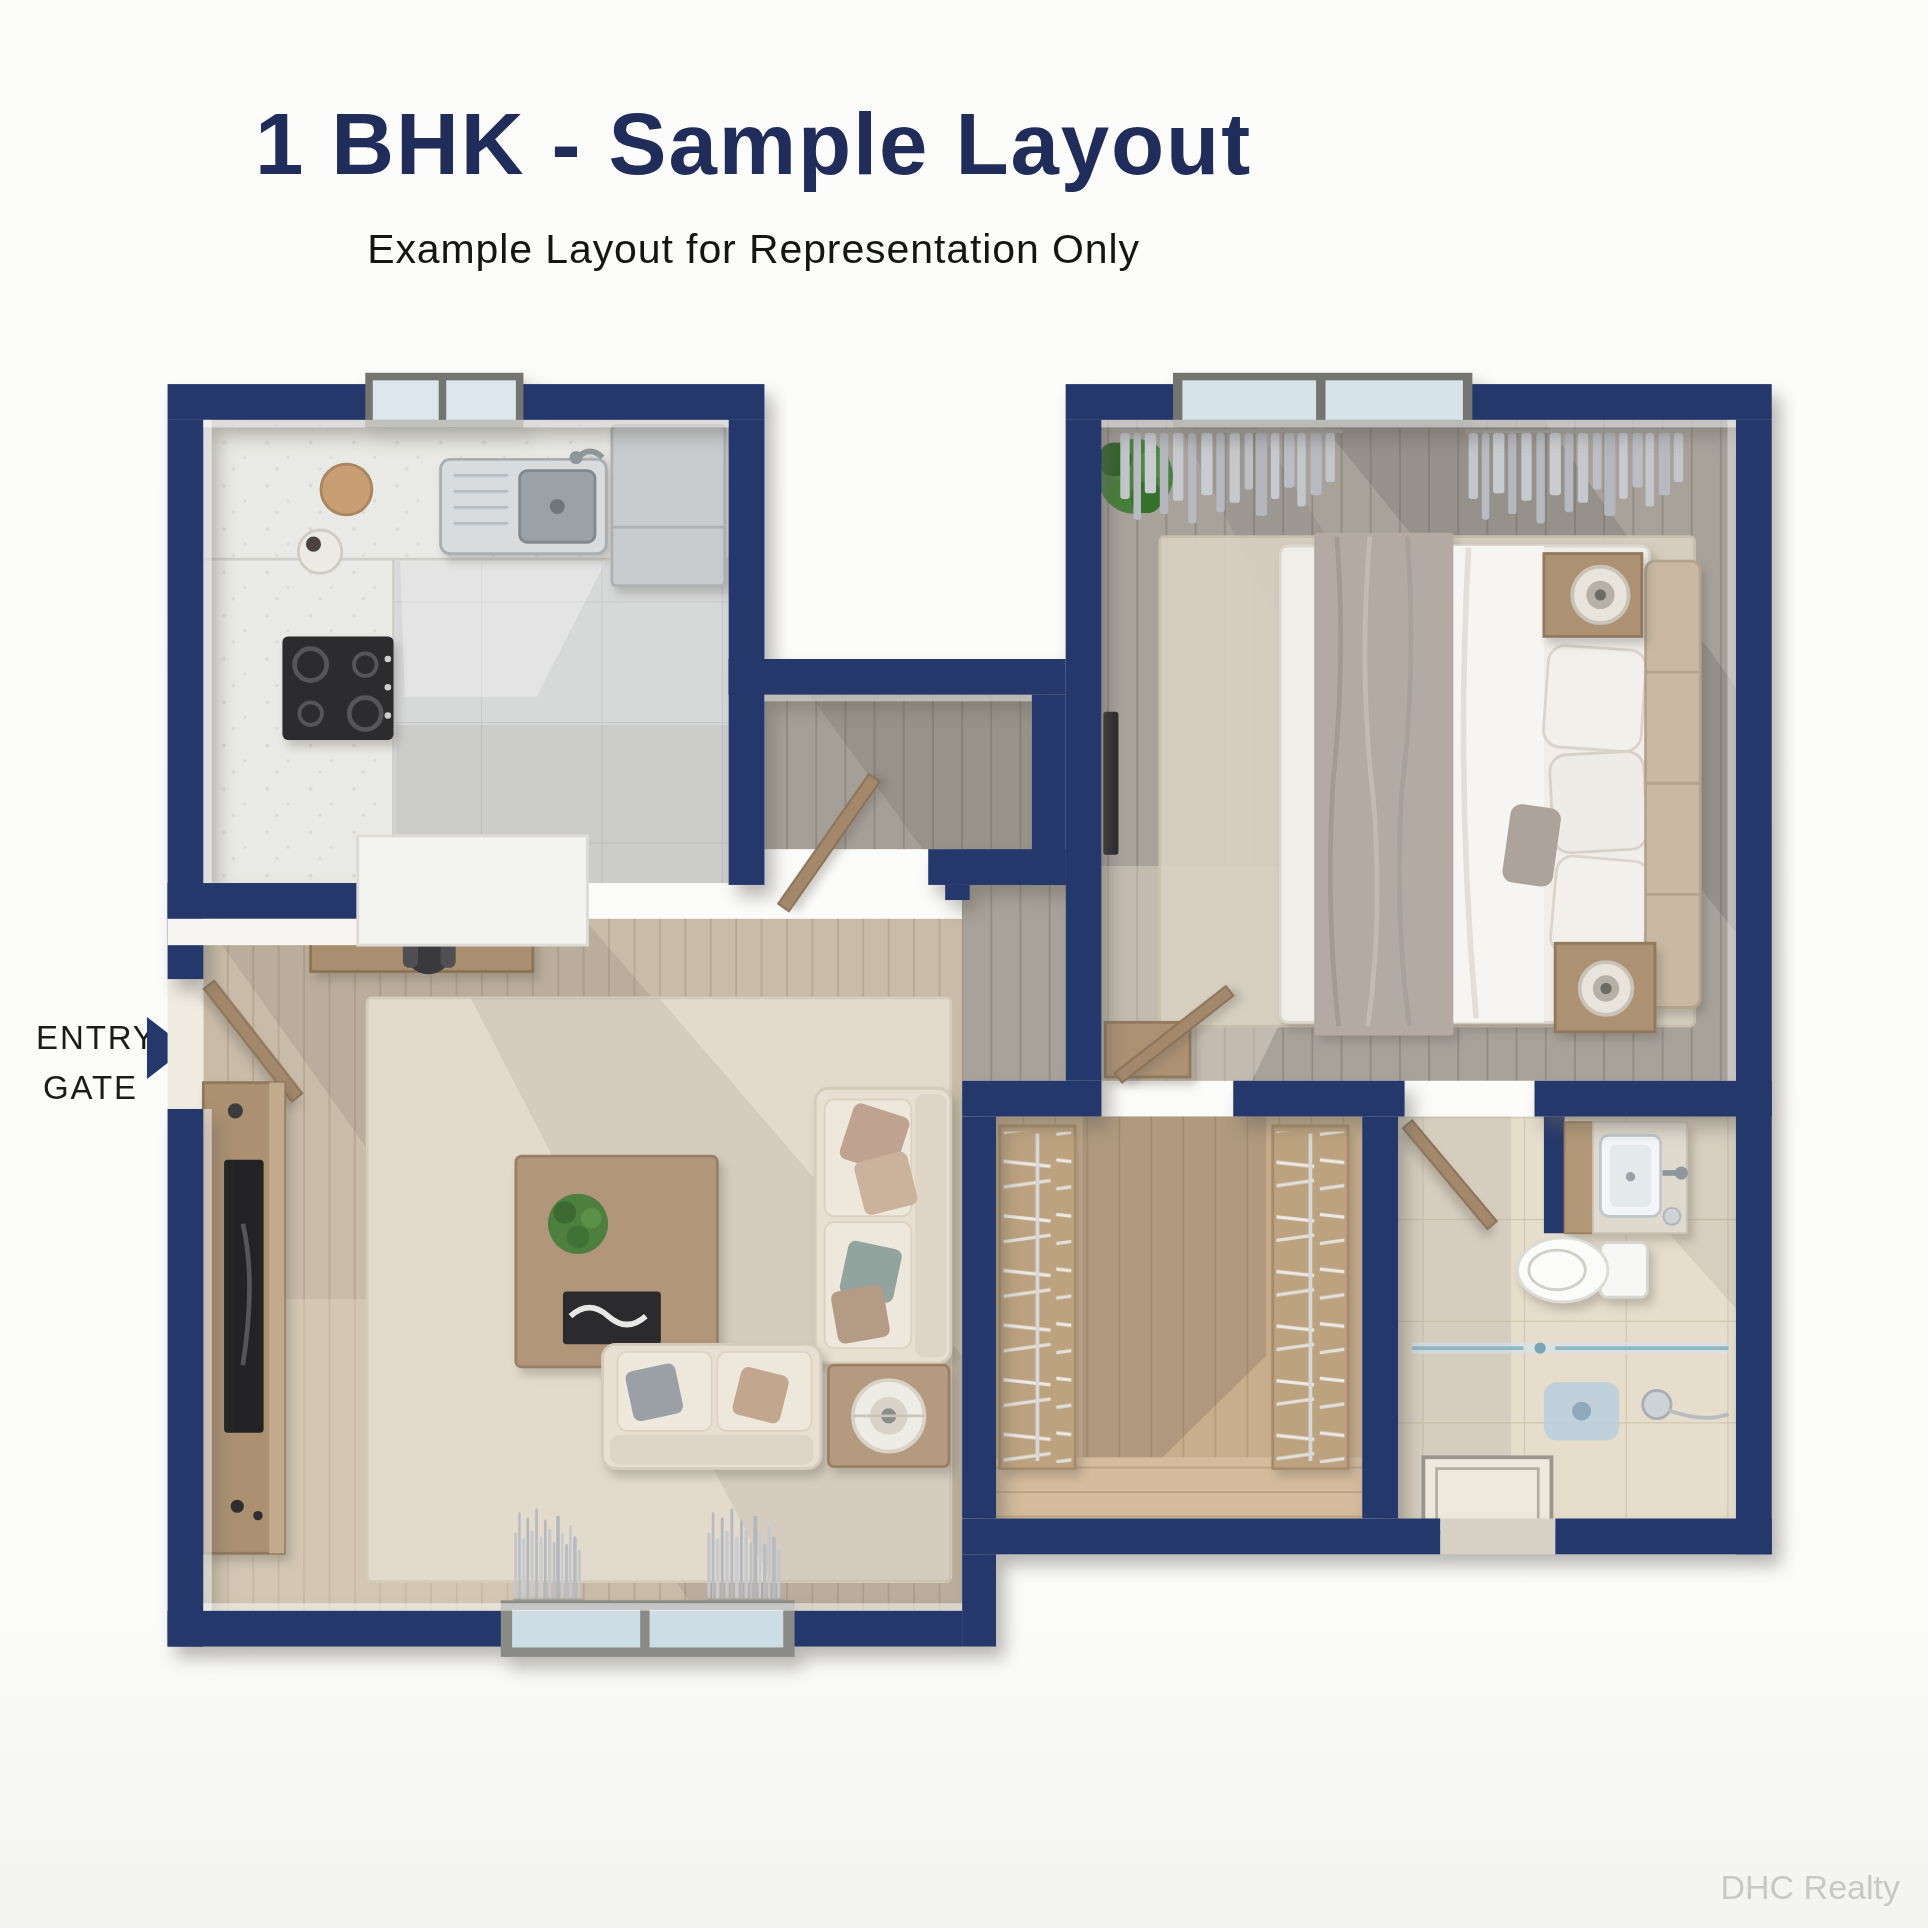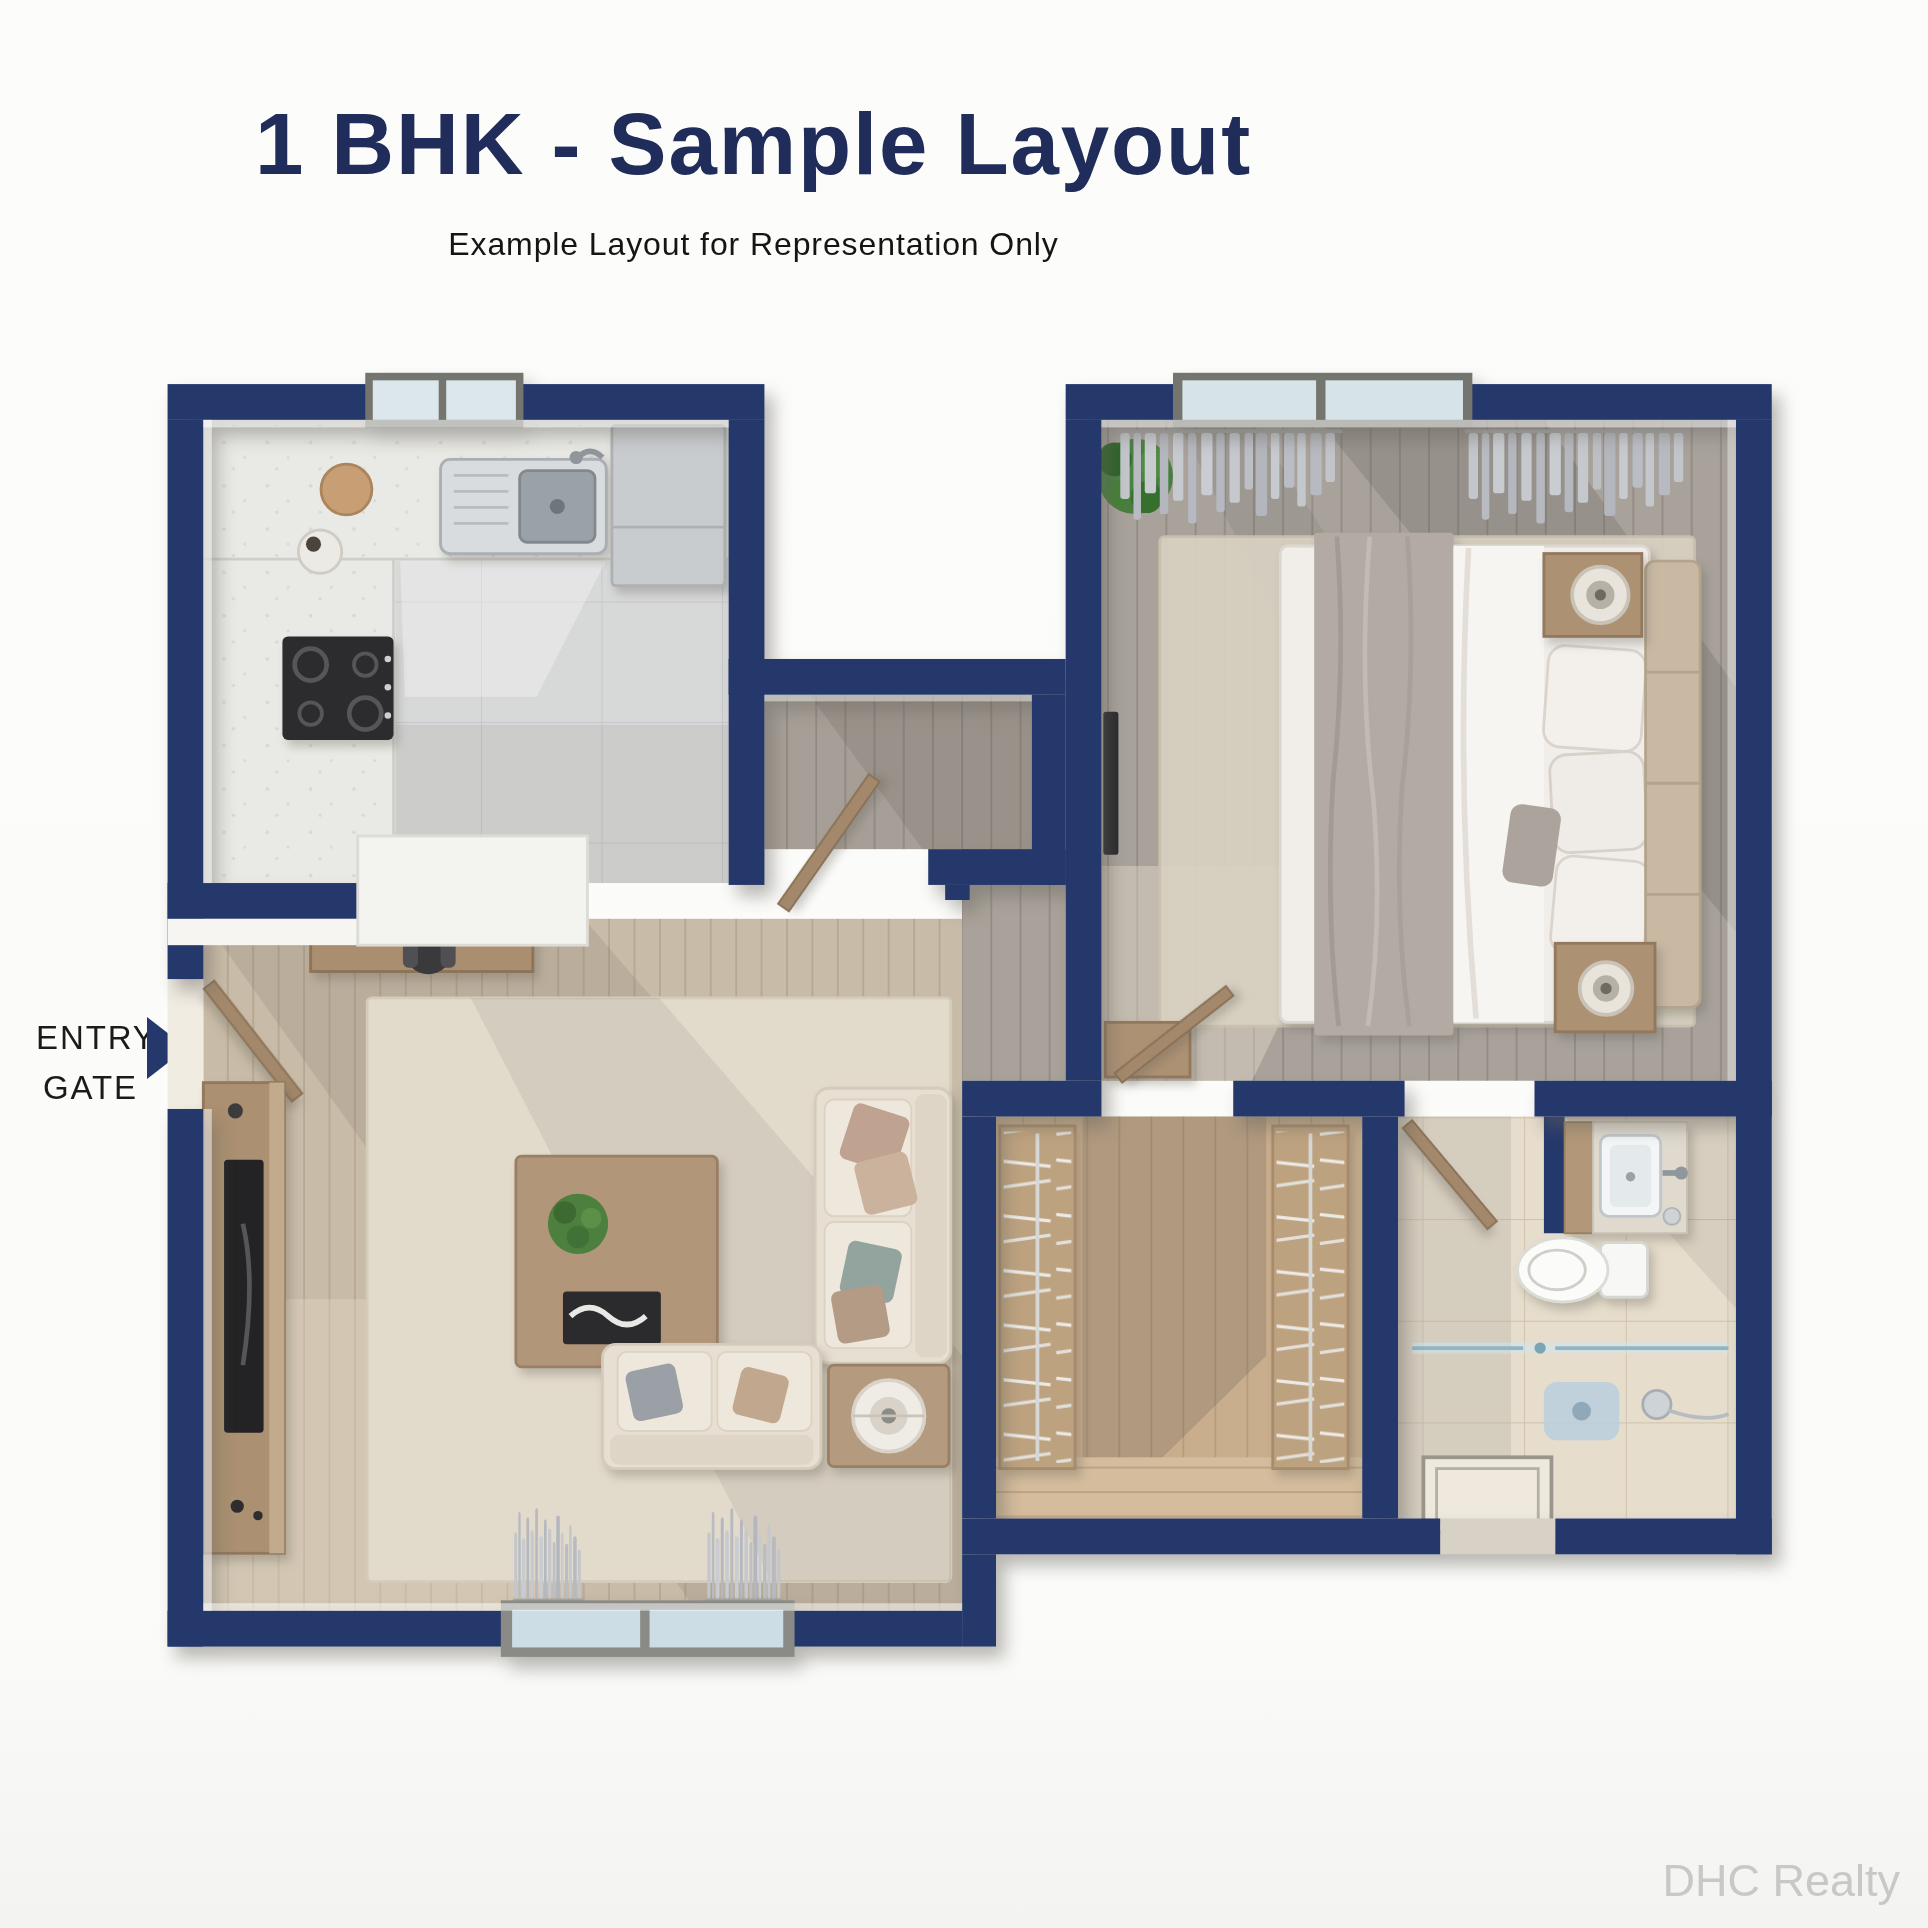--- a/index.html
+++ b/index.html
@@ -3,27 +3,27 @@
 <meta charset="utf-8">
 <style>
   html,body{margin:0;padding:0;}
   body{
     width:1928px;height:1928px;position:relative;overflow:hidden;
     background:linear-gradient(180deg,#fcfcfa 0%,#fbfbf9 84%,#f3f3f1 100%);
     font-family:"Liberation Sans",sans-serif;
   }
   .header{position:absolute;left:0;top:70px;width:1507px;text-align:center;margin-top:24px;}
   .title{font-size:87px;font-weight:700;letter-spacing:1.9px;color:#202c59;}
-  .subtitle{margin-top:32px;font-size:32px;font-weight:500;letter-spacing:0.9px;color:#151515;}
+  .subtitle{margin-top:32px;font-size:41px;font-weight:500;letter-spacing:0.9px;color:#151515;}
   .entry{position:absolute;left:36px;top:1013px;width:102px;text-align:right;
          font-size:33px;font-weight:500;letter-spacing:1.9px;color:#1b1b1b;line-height:1.5;}
   .entry-arrow{position:absolute;left:147px;top:1017px;width:0;height:0;
          border-top:31px solid transparent;border-bottom:31px solid transparent;
          border-left:40px solid #25386b;}
-  .watermark{position:absolute;right:28px;bottom:21px;font-size:45px;font-weight:500;color:#c8c8c4;}
+  .watermark{position:absolute;right:28px;bottom:21px;font-size:34px;font-weight:500;color:#c8c8c4;}
   svg{position:absolute;left:0;top:0;}
   .walls{filter:drop-shadow(9px 12px 9px rgba(102,100,94,.45));}
   .furn{filter:drop-shadow(5px 7px 5px rgba(100,95,88,.32));}
 </style>
 </head>
 <body>
 
 <div class="header">
   <div class="title">1 BHK - Sample Layout</div>
   <div class="subtitle">Example Layout for Representation Only</div>

